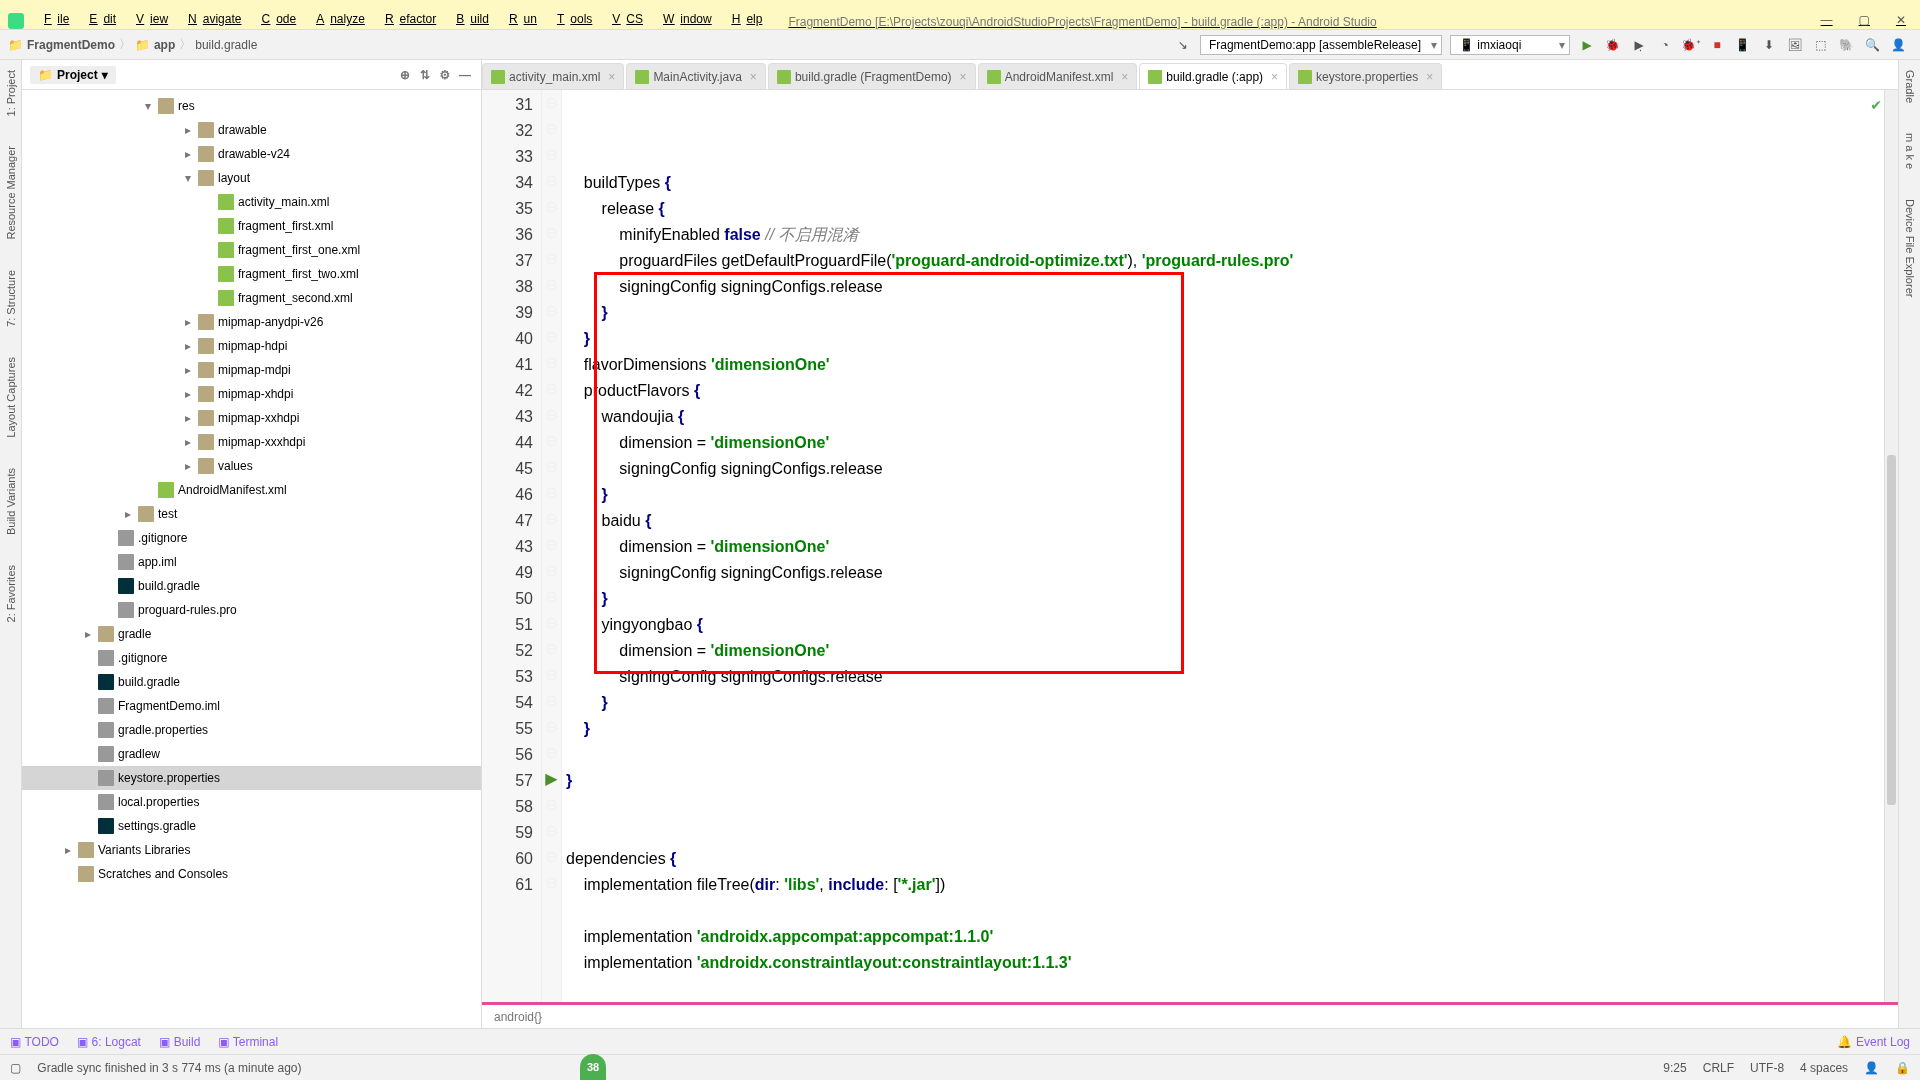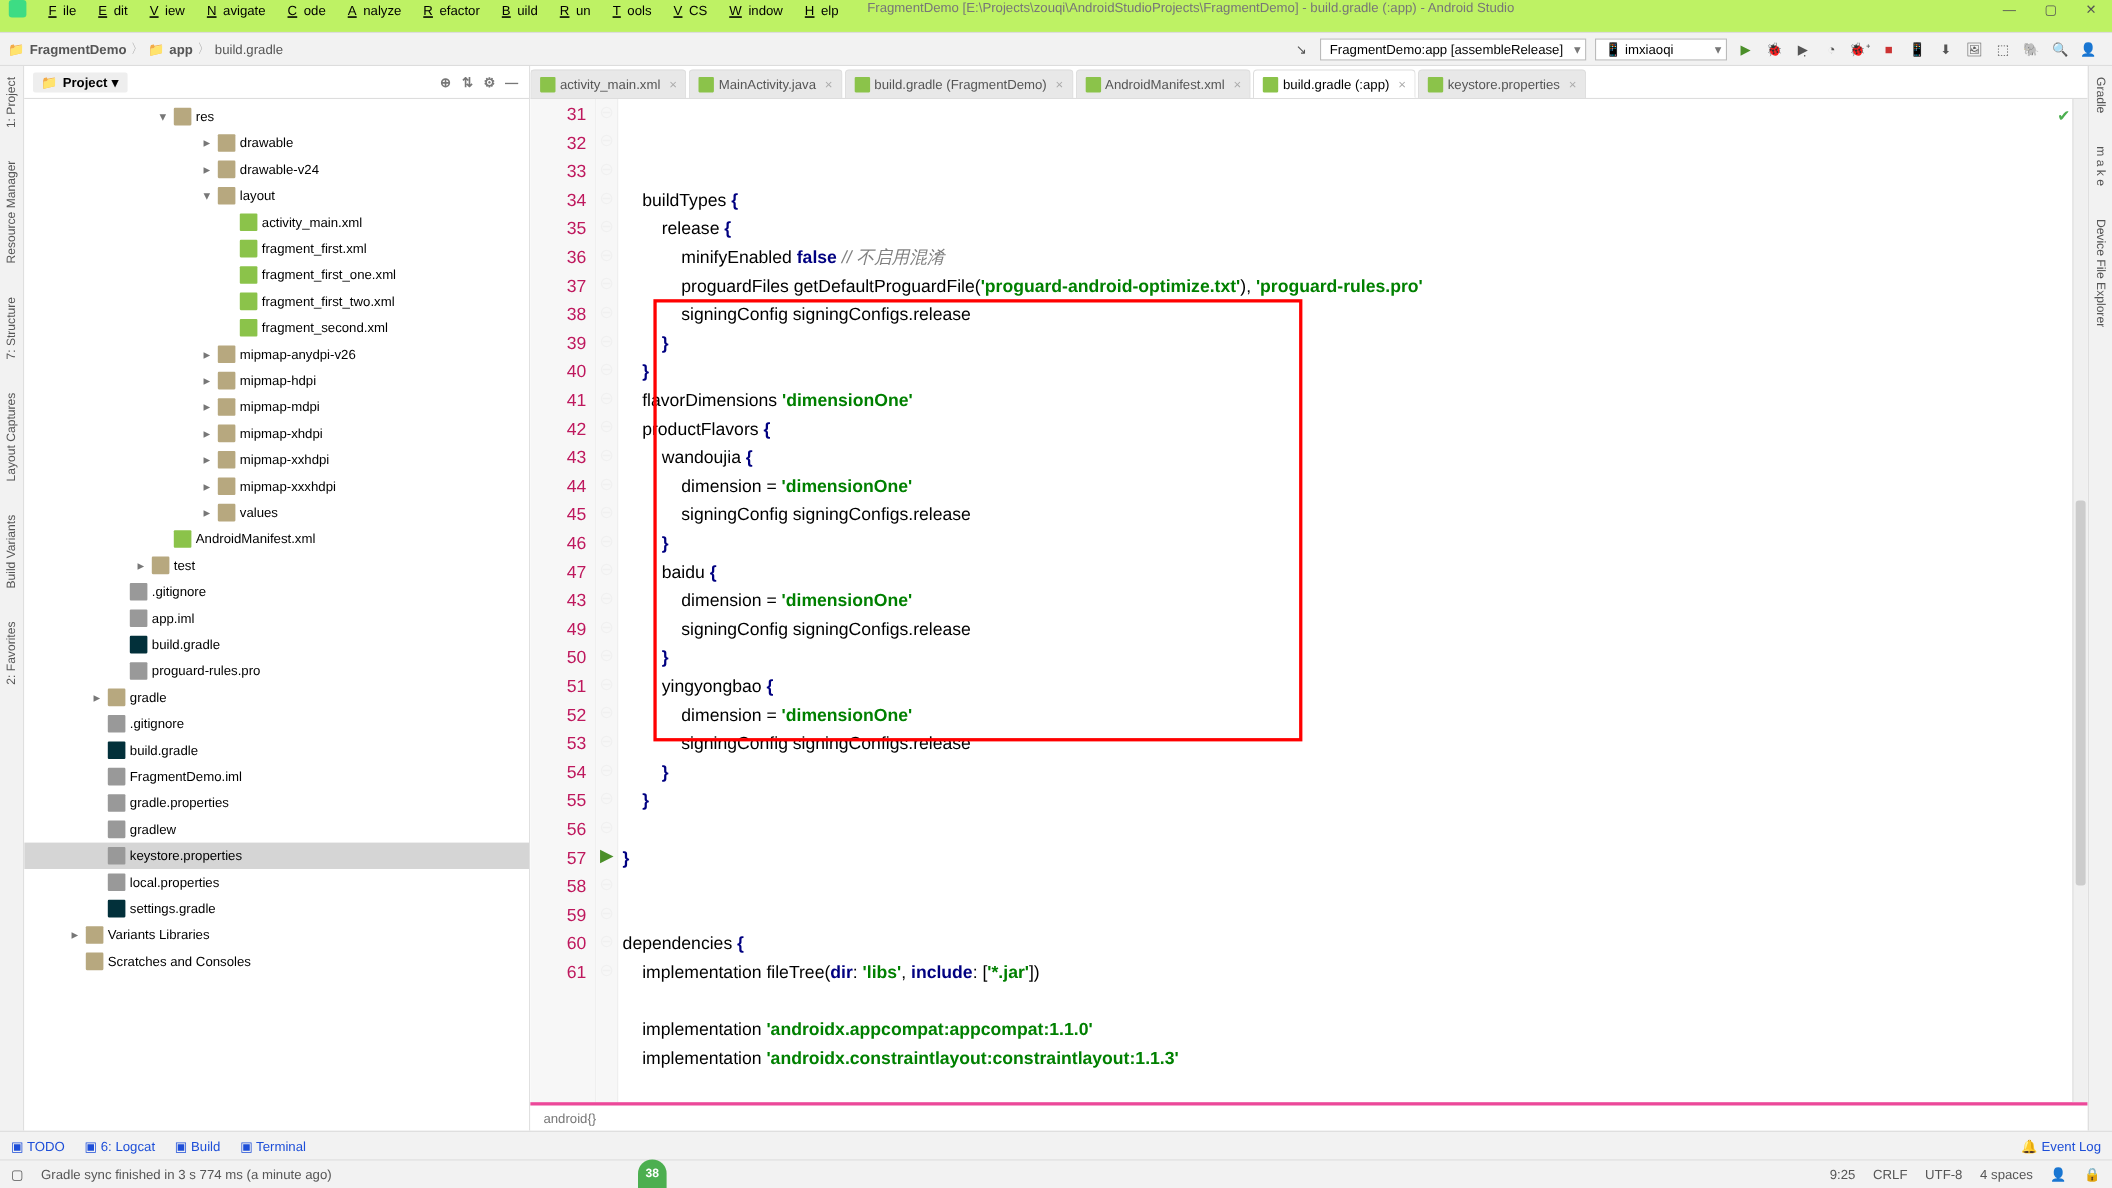--- a/index.html
+++ b/index.html
@@ -1,17 +1,17 @@
 <!DOCTYPE html>
 <html><head>
 <meta charset="utf-8">
 <style>
 * { margin: 0; padding: 0; box-sizing: border-box; font-family: "Segoe UI", Arial, sans-serif; }
 body { background: #f2f2f2; color: #000; font-size: 12px; width: 1920px; height: 1080px; overflow: hidden; display: flex; flex-direction: column; }
-.titlebar { height: 30px; background: #bef264; display: flex; align-items: flex-start; padding: 0 8px; border-bottom: 1px solid #ddd; }
+.titlebar { height: 30px; background: #fef9c3; display: flex; align-items: flex-end; padding: 0 8px; border-bottom: 1px solid #ddd; text-decoration: underline; }
 .titlebar .app-icon { width: 16px; height: 16px; background: #3ddc84; border-radius: 3px; margin-right: 8px; }
 .titlebar .menus { display: flex; gap: 2px; }
 .titlebar .menus span { padding: 3px 6px; cursor: default; }
 .titlebar .menus span::first-letter { text-decoration: underline; }
 .titlebar .title { margin-left: 20px; color: #777; flex: 1; }
 .titlebar .wincontrols { display: flex; gap: 14px; color: #555; }
 .titlebar .wincontrols span { cursor: default; padding: 2px 6px; }
 .navbar { height: 30px; background: #f2f2f2; border-bottom: 1px solid #ddd; display: flex; align-items: center; padding: 0 8px; }
 .navbar .crumb { display: flex; align-items: center; gap: 4px; margin-right: 10px; color: #555; }
 .navbar .crumb .fldr { color: #888; }
@@ -45,30 +45,30 @@
 .depth3 { padding-left: 100px; } .depth4 { padding-left: 120px; } .depth5 { padding-left: 160px; } .depth6 { padding-left: 180px; }
 .editor-area { flex: 1; display: flex; flex-direction: column; background: #fff; overflow: hidden; }
 .tabs { height: 30px; border-bottom: 1px solid #ddd; display: flex; align-items: flex-end; overflow: hidden; }
 .tab { height: 26px; border: 1px solid #ddd; border-bottom: none; background: #e8e8e8; padding: 0 8px; margin-right: 2px; display: flex; align-items: center; gap: 4px; font-size: 12px; color: #555; border-radius: 4px 4px 0 0; }
 .tab.active { background: #fff; color: #000; position: relative; align-items: center; }
 .tab.active::after { content:""; position:absolute; left:0; right:0; bottom:-1px; height:2px; background:#fff; }
 .tab.active::before { content:""; position:absolute; left:0; right:0; bottom:-1px; height:3px; background:#4a86e8; display:none; }
 .tab .close { color: #aaa; margin-left: 4px; }
 .tab .tic { width: 14px; height: 14px; background: #8bc34a; border-radius: 1px; }
 .editor-body { flex: 1; display: flex; overflow: hidden; font-family: "JetBrains Mono", "Consolas", monospace; font-size: 16px; line-height: 26px; }
-.gutter { width: 60px; background: #f7f7f7; border-right: 1px solid #eee; color: #be185d; text-align: right; padding: 2px 8px 2px 0; user-select: none; }
+.gutter { width: 60px; background: #f7f7f7; border-right: 1px solid #eee; color: #404040; text-align: right; padding: 2px 8px 2px 0; user-select: none; }
 .fold-gutter { width: 20px; background: #f7f7f7; border-right: 1px solid #eee; color: #ccc; text-align: center; user-select: none; }
 .code { flex: 1; padding: 2px 0 2px 4px; white-space: pre; overflow: auto; position: relative; }
 .code .line { height: 26px; }
 .kw { color: #000080; font-weight: bold; }
 .str { color: #008000; font-weight: bold; }
 .cmt { color: #808080; font-style: italic; }
 .red-box { position: absolute; border: 3px solid #ff0000; pointer-events: none; }
 .crumb-bar { height: 26px; border-top: 3px solid #ec4899; padding: 0 12px; display: flex; align-items: center; color: #777; font-family: "Consolas", monospace; font-size: 12px; }
-.bottombar { height: 26px; background: #f2f2f2; border-top: 1px solid #ddd; display: flex; align-items: center; padding: 0 10px; gap: 16px; font-size: 12px; color: #1d4ed8; }
+.bottombar { height: 26px; background: #f2f2f2; border-top: 1px solid #ddd; display: flex; align-items: center; padding: 0 10px; gap: 16px; font-size: 12px; color: #8b5cf6; }
 .bottombar .sp { flex: 1; }
 .statusbar { height: 26px; background: #f2f2f2; border-top: 1px solid #ddd; display: flex; align-items: center; padding: 0 10px; gap: 16px; font-size: 12px; color: #555; position: relative; }
 .statusbar .sp { flex: 1; }
 .badge-progress { position: absolute; bottom: 0; left: 580px; width: 26px; height: 26px; background: #4caf50; color: #fff; border-radius: 50% 50% 0 0; display: flex; align-items: center; justify-content: center; font-size: 11px; font-weight: bold; }
 .scrollbar-v { width: 14px; background: #f0f0f0; border-left: 1px solid #ddd; position: relative; }
 .scrollbar-v .thumb { position: absolute; left: 2px; right: 2px; top: 365px; height: 350px; background: #ccc; border-radius: 3px; }
 .green-tick { position:absolute; top:2px; right:2px; color:#4caf50; font-size:14px; }
 .underl { text-decoration: underline; }
 </style>
 </head>

